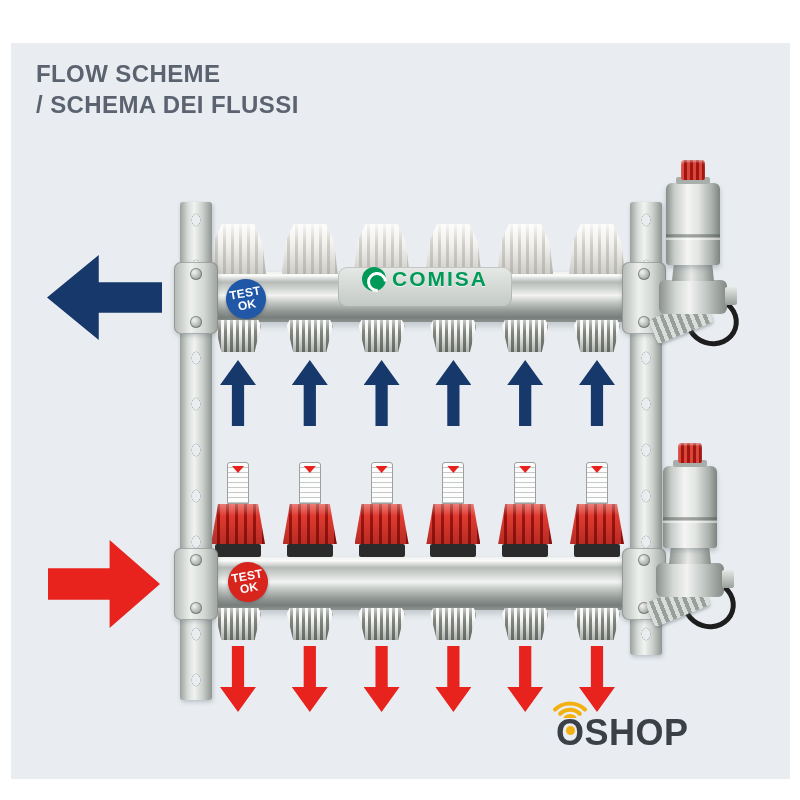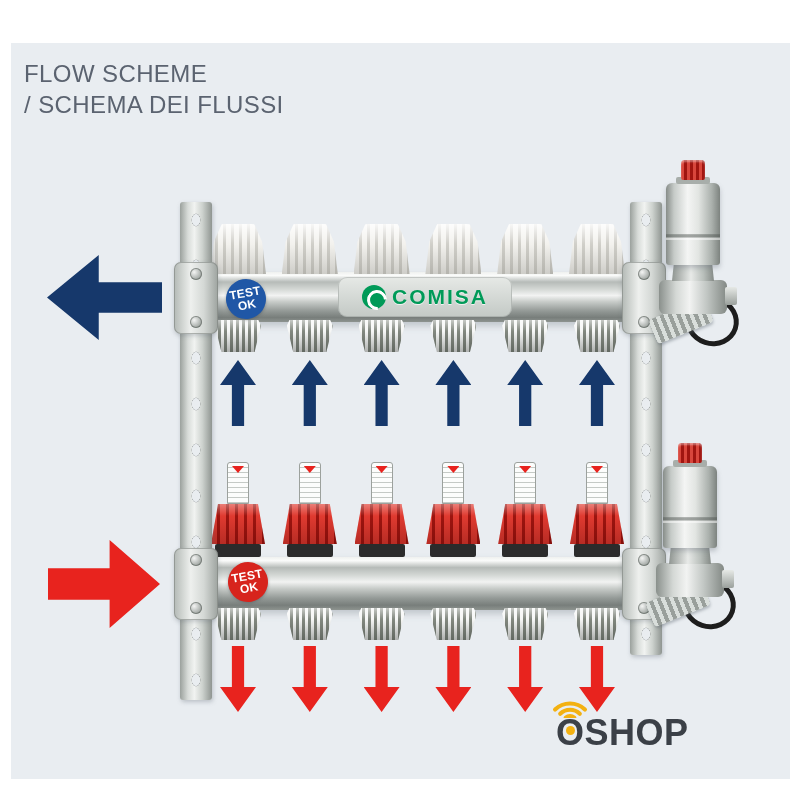--- a/index.html
+++ b/index.html
@@ -1,21 +1,21 @@
 <!DOCTYPE html>
 <html style="--panel: #e9edf1; --title: #5b6370; --blue: #16386b; --red: #e8231e; --badge-blue: #2057a6; --badge-red: #d7241d; --green: #009a58; --logo: #3b4047; --accent: #f3b111;"><head>
 <meta charset="utf-8">
 <style>
   * { margin:0; padding:0; box-sizing:border-box; }
   html,body { width:800px; height:800px; }
   body { background:#ffffff; font-family:"Liberation Sans", sans-serif; position:relative; overflow:hidden; }
 
   .panel { position:absolute; left:11px; top:43px; width:779px; height:736px; background:var(--panel,#e9edf1); }
 
-  .title { position:absolute; left:24px; top:58px; font-size:24px; font-weight:normal;
+  .title { position:absolute; left:36px; top:58px; font-size:24px; font-weight:bold;
            color:var(--title,#5b6370); line-height:31px; letter-spacing:.4px; }
 
   
   .big-arrow-left { position:absolute; left:47px; top:255px; width:115px; height:85px;
     background:var(--blue,#16386b);
     clip-path:polygon(0 50%,45% 0,45% 32%,100% 32%,100% 68%,45% 68%,45% 100%); }
   .big-arrow-right { position:absolute; left:48px; top:540px; width:112px; height:88px;
     background:var(--red,#e8231e);
     clip-path:polygon(100% 50%,55% 0,55% 32%,0 32%,0 68%,55% 68%,55% 100%); }
 
@@ -44,23 +44,23 @@
       #c6cac7 60%,#939996 78%,#787e7b 91%,#8d938f 100%);
     box-shadow:0 4px 7px rgba(100,110,120,.3); }
   .bar-top { top:272px; height:50px; }
   .bar-bottom { top:557px; height:53px; }
   .stub { position:absolute; width:36px; z-index:1;
     background:linear-gradient(180deg,#dde1de 0%,#f0f2f0 30%,#aeb4b0 70%,#8d938f 100%); }
   .stub-top { left:634px; top:282px; height:30px; }
   .stub-bottom { left:634px; top:568px; height:30px; }
 
   
-  .plate { position:absolute; left:338px; top:277px; width:174px; height:40px; z-index:6;
+  .plate { position:absolute; left:338px; top:267px; width:174px; height:40px; z-index:6;
     border-radius:9px; background:linear-gradient(180deg,#e6e9e6,#c3c9c5);
-    display:flex; align-items:center; justify-content:center; gap:6px;
+    display:flex; justify-content:center; gap:6px;
     box-shadow:inset 0 0 0 1px rgba(130,136,132,.35); }
   .comisa-icon { width:24px; height:24px; border-radius:50%; background:var(--green,#009a58);
     position:relative; flex:0 0 auto; }
   .comisa-icon::after { content:""; position:absolute; left:5px; top:5px; width:14px; height:14px;
     border:3.2px solid #ffffff; border-right-color:transparent; border-radius:50%;
     transform:rotate(40deg); }
   .comisa-text { color:var(--green,#009a58); font-weight:bold; font-size:21px; letter-spacing:2px;
     text-shadow:0 1px 0 rgba(255,255,255,.7); }
 
   .badge { position:absolute; width:40px; height:40px; border-radius:50%; z-index:6;

